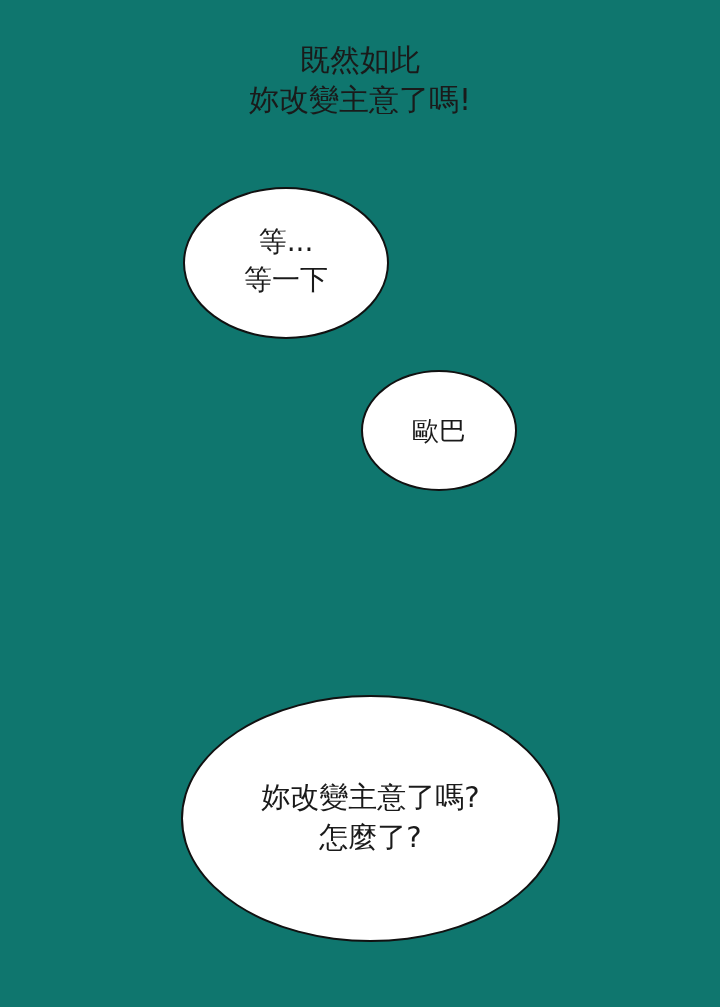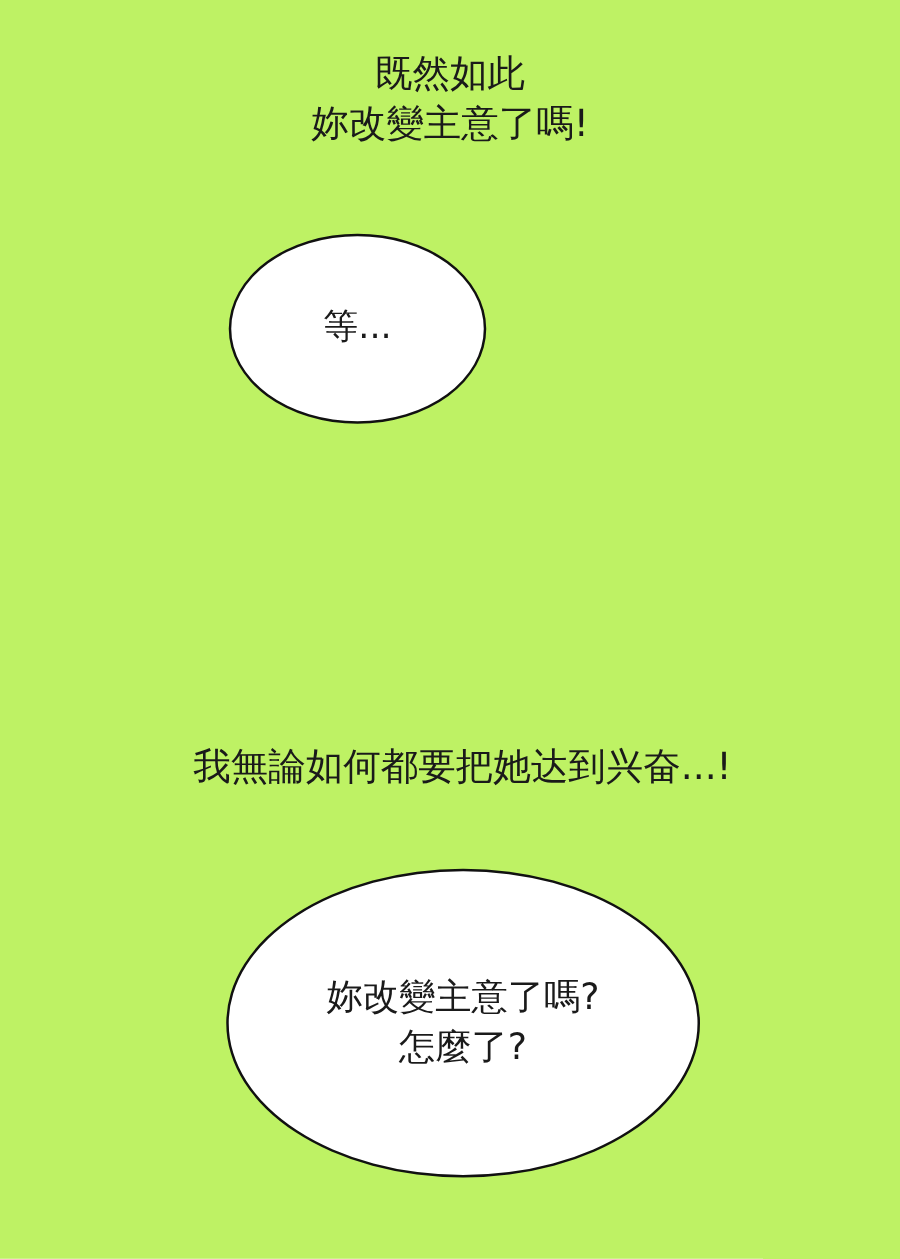--- a/index.html
+++ b/index.html
@@ -12,21 +12,21 @@
       height: 1007px;
       position: relative;
       overflow: hidden;
       font-family: "DejaVu Sans", "Liberation Sans", sans-serif;
       color: #1a1a1a;
     }
     .panel {
       position: absolute;
       left: 0; top: 0;
       width: 720px; height: 1007px;
-      background: #bef264;
+      background: #0f766e;
     }
     .narration {
       position: absolute;
       text-align: center;
       white-space: nowrap;
       color: #1a1a1a;
     }
     .narration .line {
       display: block;
     }
@@ -93,27 +93,30 @@
 <div class="panel">
 
   <div id="narr-1" class="narration">
     <span class="line">既然如此</span>
     <span class="line">妳改變主意了嗎!</span>
   </div>
 
   <div id="bubble-1" class="bubble">
     <div class="text">
       <span class="line">等...</span>
+      <span class="line">等一下</span>
     </div>
   </div>
 
+  <div id="bubble-2" class="bubble">
+    <div class="text">
+      <span class="line">歐巴</span>
+    </div>
+  </div>
 
-  <div id="narr-2" class="narration">
-    <span class="line">我無論如何都要把她达到兴奋...!</span>
-  </div>
 
   <div id="bubble-3" class="bubble">
     <div class="text">
       <span class="line">妳改變主意了嗎?</span>
       <span class="line">怎麼了?</span>
     </div>
   </div>
 
 </div>
 

